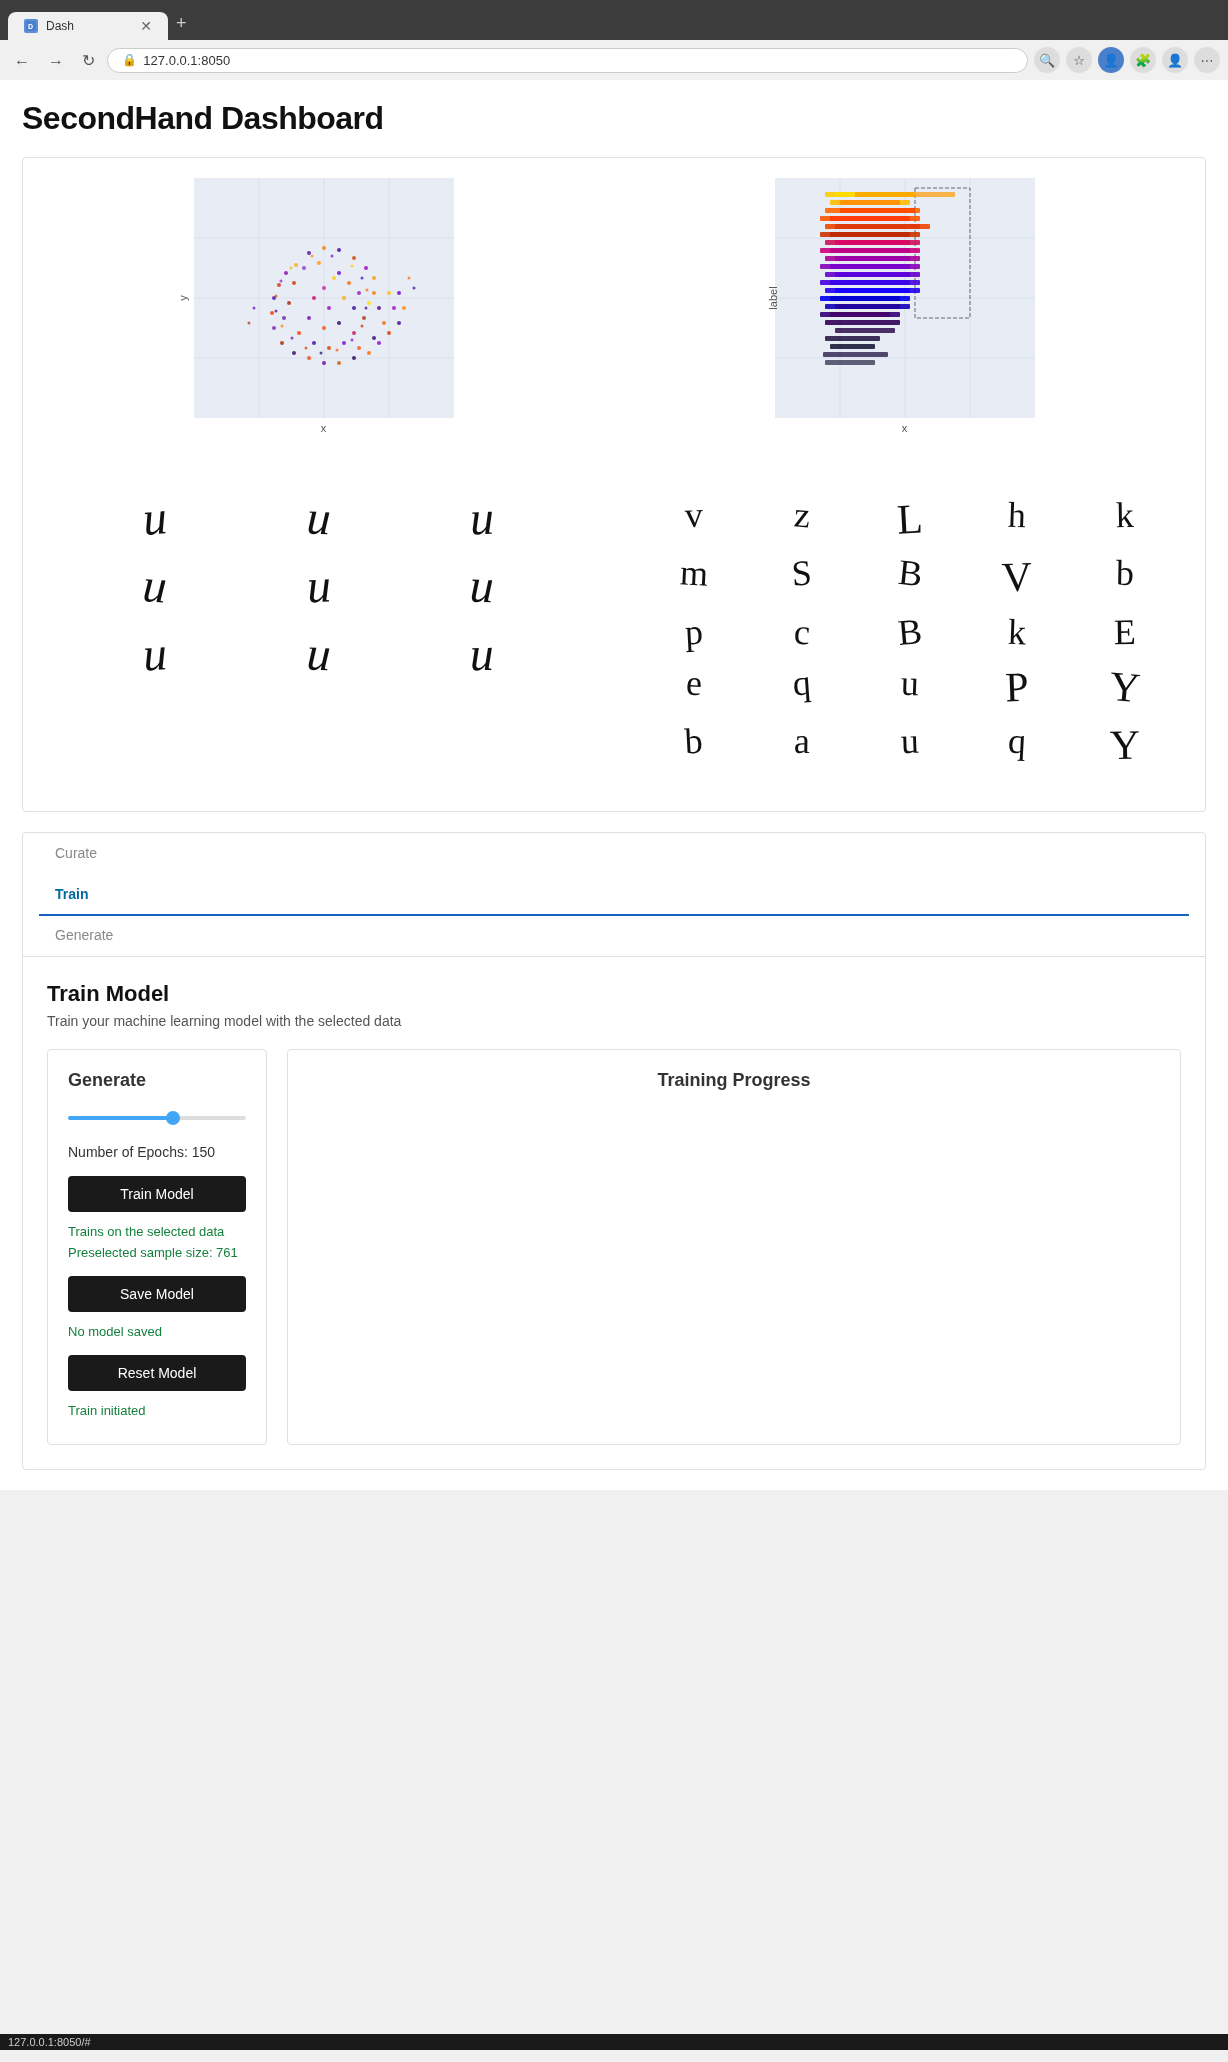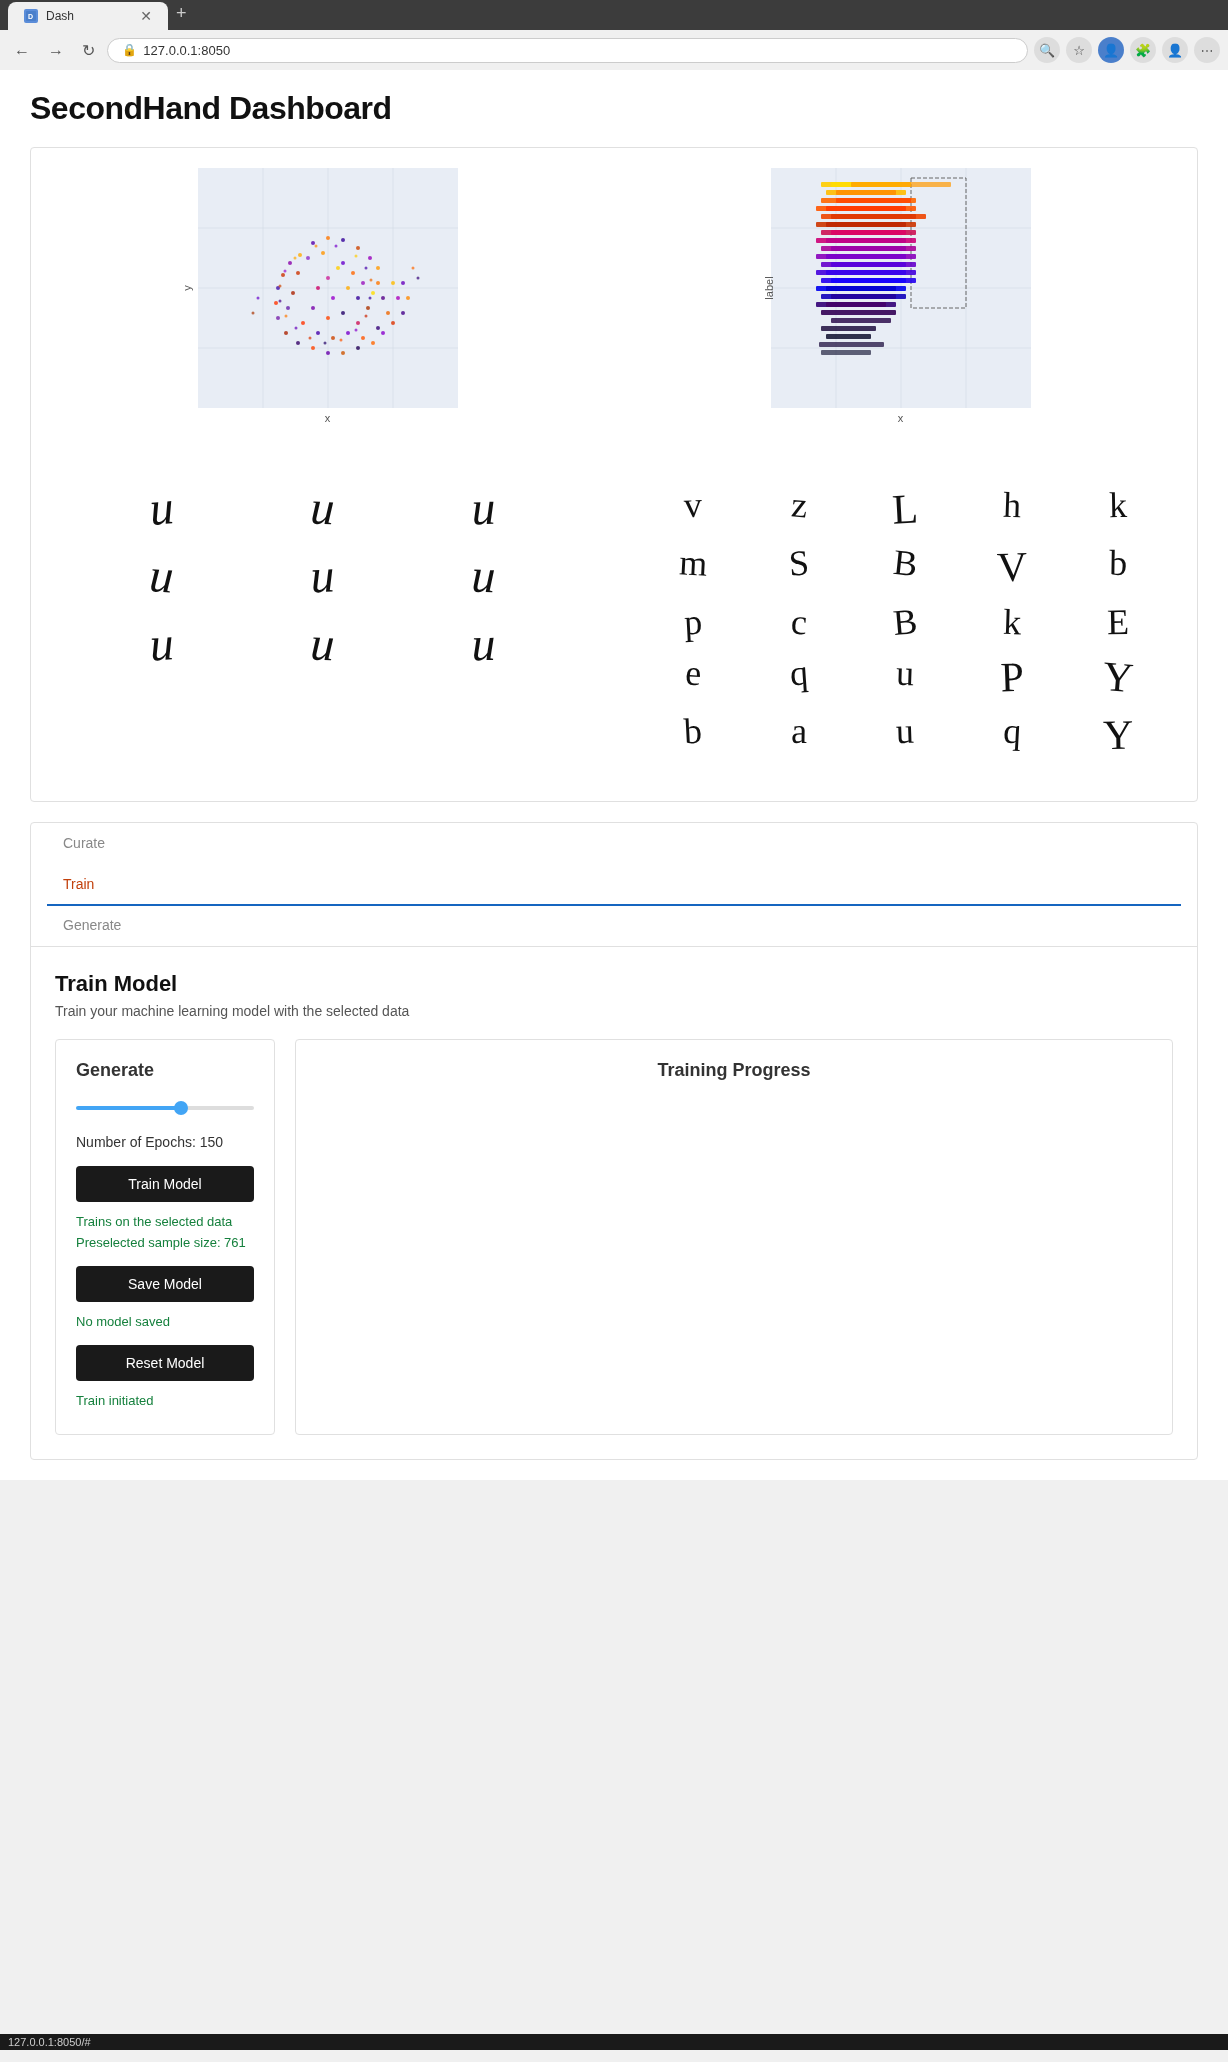--- a/index.html
+++ b/index.html
@@ -13,21 +13,21 @@
     
     .browser-chrome {
       background: #2b2b2b;
       padding: 0;
     }
     .browser-tabs {
       display: flex;
       align-items: flex-end;
       padding: 6px 8px 0;
       background: #3c3c3c;
-      height: 30px;
+      height: 40px;
     }
     .browser-tab {
       background: #f0f0f0;
       border-radius: 8px 8px 0 0;
       padding: 6px 16px;
       font-size: 12px;
       color: #333;
       display: flex;
       align-items: center;
       gap: 8px;
@@ -96,21 +96,21 @@
       font-size: 13px;
       color: #444;
       cursor: pointer;
     }
     .nav-icon-circle.blue { background: #4a7fcb; color: white; }
 
     
     .page-content {
       background: white;
       min-height: 100%;
-      padding: 20px 30px;
+      padding: 20px 22px;
     }
 
     .page-title {
       font-size: 32px;
       font-weight: 700;
       color: #111;
       margin-bottom: 20px;
       letter-spacing: -0.5px;
     }
 
@@ -219,23 +219,23 @@
     .tab-item {
       padding: 12px 16px;
       font-size: 14px;
       cursor: pointer;
       color: #888;
       border-bottom: 2px solid transparent;
       margin-bottom: -1px;
     }
 
     .tab-item.active {
-      color: #c2410c;
+      color: #0369a1;
       border-bottom: 2px solid #1565c0;
-      font-weight: 400;
+      font-weight: 700;
     }
 
     .tab-content {
       padding: 24px;
     }
 
     .section-title {
       font-size: 22px;
       font-weight: 700;
       color: #111;

